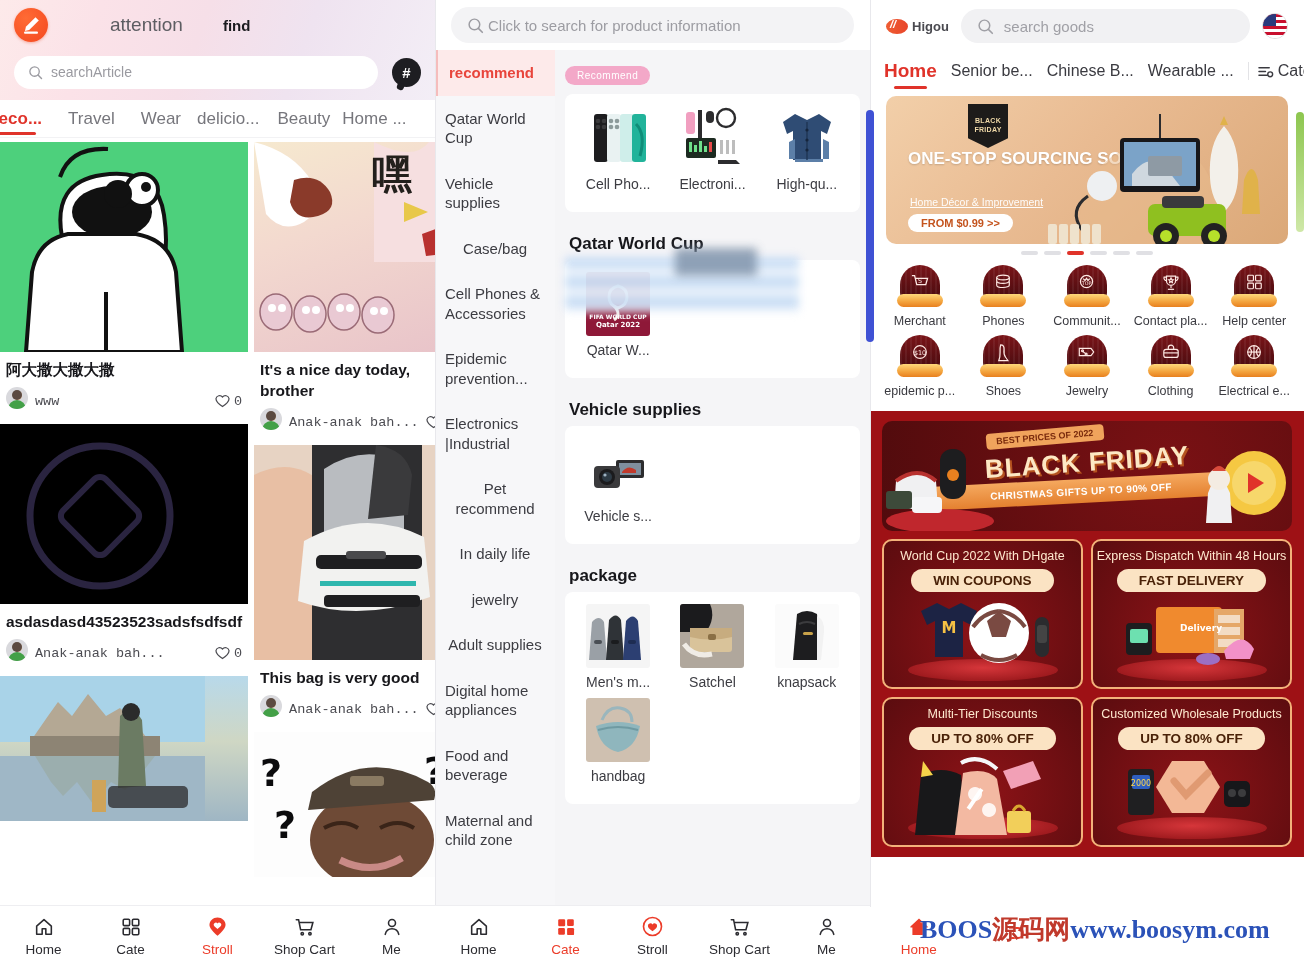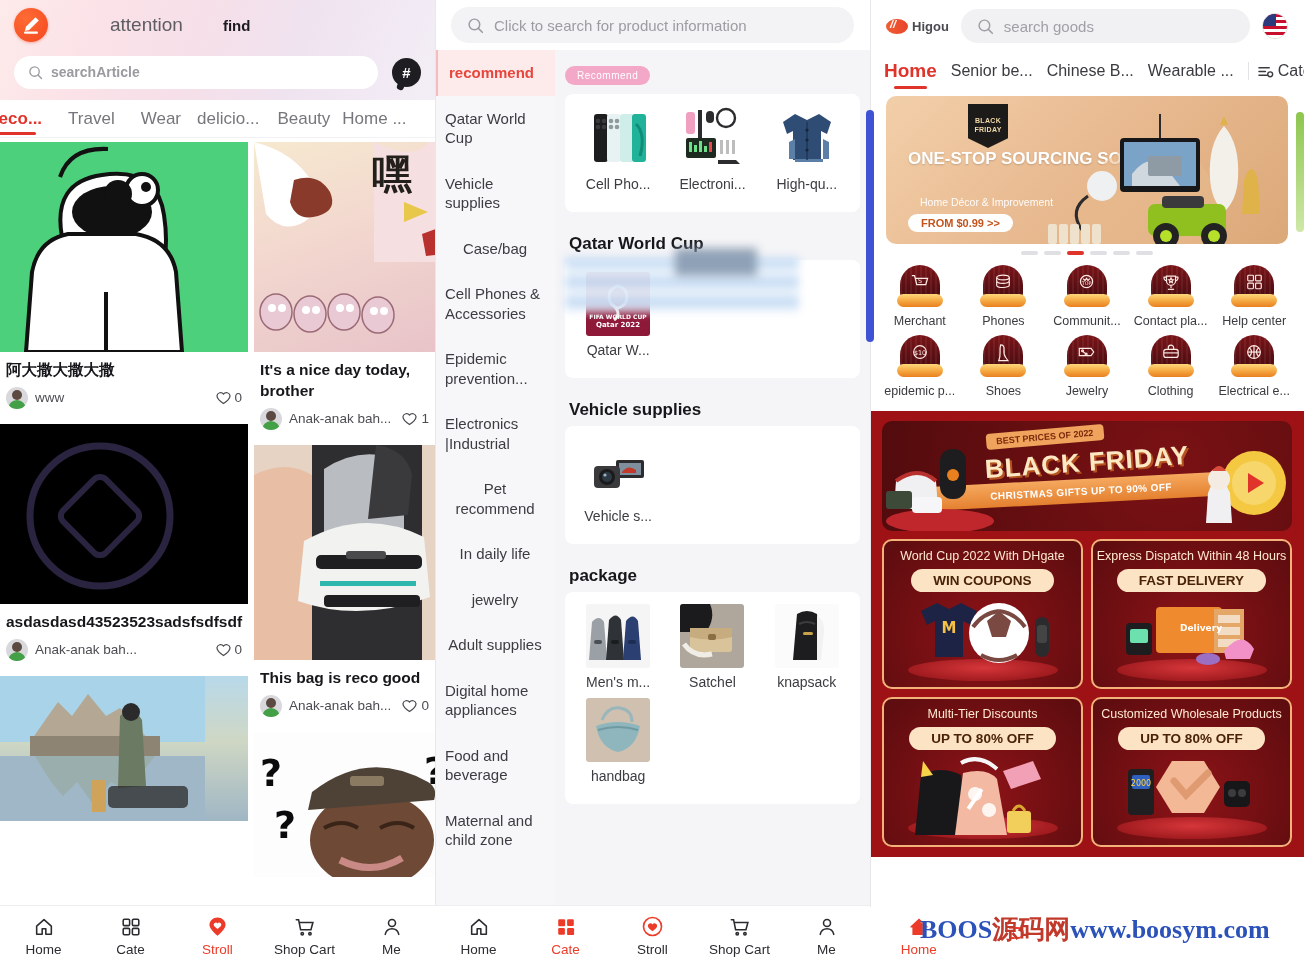--- a/index.html
+++ b/index.html
@@ -18,42 +18,42 @@
   .p1-toprow { display:flex; align-items:center; height:50px; padding:0 14px; }
   .pencil-badge { width:34px; height:34px; border-radius:50%;
      background:radial-gradient(circle at 35% 30%,#ff6b35,#f4481f); position:relative;
      box-shadow:0 1px 3px rgba(230,60,20,.35); }
   .pencil-badge svg { position:absolute; left:7px; top:7px; }
   .p1-tabs { display:flex; gap:40px; margin-left:62px; align-items:baseline; }
   .p1-tab { font-size:19px; color:#5d5d62; }
   .p1-tab.active { color:#1b1b1f; font-weight:bold; font-size:15px; }
   .p1-searchrow { display:flex; align-items:center; gap:14px; padding:0 14px; height:44px; }
   .p1-search { flex:1; height:33px; background:#fff; border-radius:17px;
-     display:flex; align-items:center; gap:8px; padding:0 14px;font-weight:bold; }
+     display:flex; align-items:center; gap:8px; padding:0 14px; }
   .p1-search .ph { font-size:14px; color:#9a9aa0; }
   .hash-btn { width:29px; height:29px; border-radius:50%; background:#1e1e22;
      display:flex; align-items:center; justify-content:center; color:#fff; font-size:15px;
      font-weight:bold; position:relative; }
   .hash-btn::after{ content:""; position:absolute; left:5px; bottom:-3px; width:7px; height:7px;
      background:#1e1e22; border-radius:0 0 3px 3px; transform:rotate(20deg); }
 
   .p1-cats { height:38px; display:flex; align-items:center; gap:26px; padding:0 2px 0 0;
      background:#fff; border-bottom:1px solid #f2f2f4; overflow:hidden; }
   .p1-cat { font-size:17px; color:#76767c; white-space:nowrap; }
   .p1-cat.active { color:#e0332a; font-weight:bold; position:relative; }
   .p1-cat.active::after { content:""; position:absolute; left:0; right:6px; bottom:-6px;
      height:3px; background:#e0332a; border-radius:2px; }
 
   .feed { display:flex; gap:6px; padding:4px 0 0 0; background:#fff; }
   .feed-col { flex:1; display:flex; flex-direction:column; gap:6px; }
   .card { background:#fff; overflow:hidden; }
   .card-img { width:100%; display:block; position:relative; overflow:hidden; }
   .card-title { font-size:15.5px; font-weight:bold; color:#17171b; line-height:1.35;
      padding:8px 6px 3px 6px; }
-  .card-meta { display:flex; align-items:center; gap:7px; padding:3px 6px 9px 6px; }
+  .card-meta { display:flex; align-items:flex-end; gap:7px; padding:3px 6px 9px 6px;font-family:Liberation Mono, monospace; }
   .avatar { width:22px; height:22px; border-radius:50%; overflow:hidden; flex:0 0 22px;
      background:#d9d9dd; position:relative; }
   .avatar .head{position:absolute;left:6px;top:3px;width:10px;height:10px;border-radius:50%;background:#5b4a41;}
   .avatar .body{position:absolute;left:2px;top:13px;width:18px;height:12px;border-radius:9px 9px 0 0;background:#43a047;}
   .avatar .face{position:absolute;left:6.5px;top:4.5px;width:9px;height:9px;border-radius:50%;background:#f0c39a;}
   .meta-name { font-size:13.5px; color:#4c4c52; flex:1; overflow:hidden;
      text-overflow:ellipsis; white-space:nowrap; }
   .like { display:flex; align-items:center; gap:4px; font-size:13.5px; color:#4c4c52; }
 
   
@@ -69,21 +69,21 @@
      display:flex; align-items:center; border-top:1px solid #eeeef1; z-index:40; }
   .tabitem { flex:1; display:flex; flex-direction:column; align-items:center; gap:3px;
      font-size:13.5px; color:#2b2b30; }
   .tabitem.active { color:#ec3c29; }
   .tabitem .ti { height:24px; display:flex; align-items:center; justify-content:center; }
 
   
   .p2 { background:#fff; }
   .p2-search { height:50px; display:flex; align-items:center; padding:0 16px; background:#fff; }
   .p2-search .box { flex:1; height:36px; background:#f3f3f5; border-radius:18px;
-     display:flex; align-items:center; gap:10px; padding:0 16px; }
+     display:flex; align-items:center; gap:4px; padding:0 16px; }
   .p2-search .ph { font-size:15px; color:#9c9ca2; }
   .p2-body { display:flex; height:855px; }
   .p2-side { width:120px; flex:0 0 120px; background:#f7f7f9; overflow:hidden; }
   .p2-side-item { padding:13px 10px; font-size:15px; color:#3c3c42; line-height:1.3;
      text-align:center; }
   .p2-side-item.active { background:#fdeaea; color:#e8453c; font-weight:bold; text-align:left;
      padding-left:14px; position:relative; }
   .p2-side-item.active::before { content:""; position:absolute; left:0; top:0; bottom:0;
      width:3px; background:#f5bcbc; }
   .p2-side-item.lft { text-align:left; }
@@ -129,22 +129,22 @@
 
   .hero { margin:6px 16px 0 16px; height:148px; border-radius:10px; overflow:hidden;
      position:relative;
      background:linear-gradient(135deg,#f2cfa9 0%,#e9bb92 45%,#dba878 100%); }
   .hero-bf { position:absolute; left:82px; top:8px; width:40px; height:44px; background:#1d1b1a;
      clip-path:polygon(0 0,100% 0,100% 78%,50% 100%,0 78%); display:flex; flex-direction:column;
      align-items:center; justify-content:center; color:#f0d9a8; font-size:7px; font-weight:bold;
      line-height:1.25; text-align:center; letter-spacing:.3px; }
   .hero-h1 { position:absolute; left:22px; top:52px; color:#fff; font-size:17px; font-weight:bold;
      line-height:1.25; text-shadow:0 1px 2px rgba(0,0,0,.18); }
-  .hero-sub { position:absolute; left:34px; top:100px; color:#fff; font-size:10.5px;
-     opacity:.95; }
+  .hero-sub { position:absolute; left:24px; top:100px; color:#fff; font-size:10.5px;
+     opacity:.95;text-decoration:underline; }
   .hero-cta { position:absolute; left:22px; top:118px; background:#fff; border-radius:11px;
      padding:3px 13px; font-size:11px; font-weight:bold; color:#c4541e; }
   .hero-prod { position:absolute; right:10px; bottom:0; width:230px; height:140px; }
   .dots { display:flex; gap:6px; justify-content:center; margin-top:7px; }
   .dot { width:17px; height:4px; border-radius:2px; background:#e0e0e4; }
   .dot.on { background:#e0332a; }
 
   .grid10 { display:flex; flex-wrap:wrap; padding:10px 8px 6px 8px; background:#fff; }
   .gcell { width:20%; display:flex; flex-direction:column; align-items:center; gap:5px;
      margin-bottom:7px; }
@@ -373,21 +373,21 @@
               <path d="M58 0 l110 0 l0 215 l-110 0 z" fill="#2e2e30"></path>
               <path d="M70 24 q40 -26 80 -6 l0 70 l-80 0 z" fill="#b9bcc0"></path>
               <path d="M122 0 q30 4 36 30 l-4 40 l-40 4 z" fill="#3a3a3c"></path>
               <path d="M50 96 q60 -34 120 -4 l6 60 q-70 26 -132 4 z" fill="#f2f2f0"></path>
               <rect x="62" y="110" width="106" height="14" rx="5" fill="#1f1f21"></rect>
               <rect x="70" y="150" width="96" height="12" rx="4" fill="#1f1f21"></rect>
               <rect x="66" y="136" width="96" height="5" fill="#2fb7ae"></rect>
               <rect x="92" y="106" width="40" height="8" rx="3" fill="#4a4a4c"></rect>
             </svg>
           </div>
-          <div class="card-title">This bag is reco good</div>
+          <div class="card-title">This bag is very good</div>
           <div class="card-meta">
             <span class="avatar">
                 <i class="body"></i>
                 <i class="face"></i>
                 <i class="head"></i>
               </span>
             <span class="meta-name">Anak-anak bah...</span>
             <span class="like">
               <svg width="15" height="14" viewBox="0 0 16 15">
                 <path d="M8 13.5 C3 10 1 7.5 1 5 A4 4 0 0 1 8 3.2 A4 4 0 0 1 15 5 C15 7.5 13 10 8 13.5 Z" fill="none" stroke="#4c4c52" stroke-width="1.3"></path>

